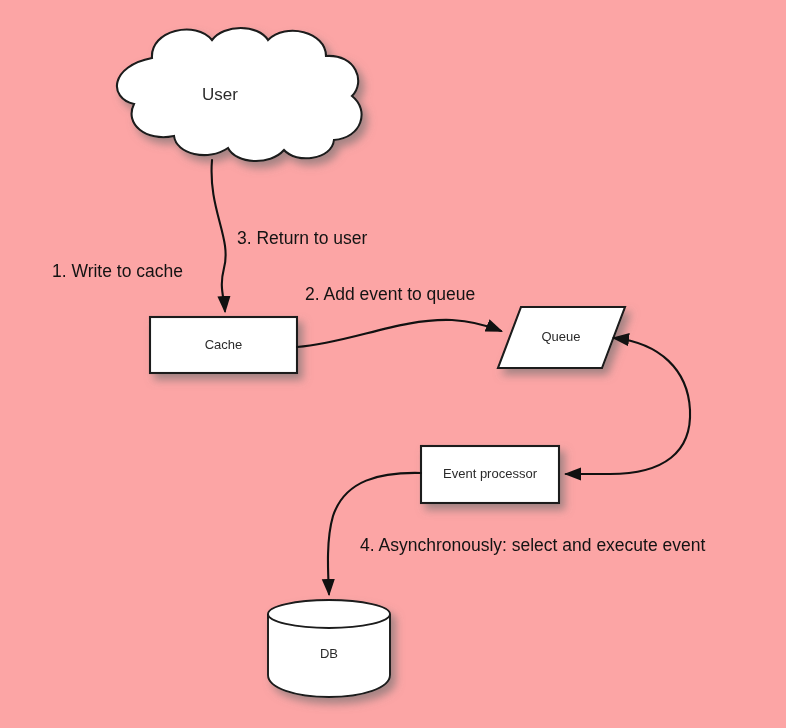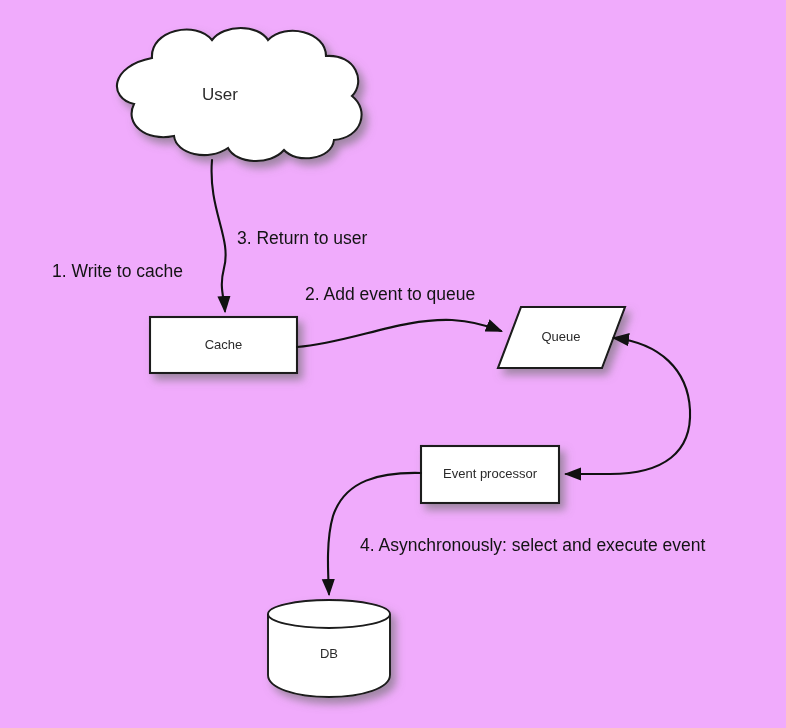--- a/index.html
+++ b/index.html
@@ -11,21 +11,21 @@
   body {
     font-family: "Liberation Sans", sans-serif;
     width: 786px;
     height: 728px;
     overflow: hidden;
   }
   #canvas {
     position: relative;
     width: 786px;
     height: 728px;
-    background: #f0abfc;
+    background: #fca5a5;
   }
   svg.layer {
     position: absolute;
     top: 0;
     left: 0;
     width: 786px;
     height: 728px;
   }
   .node-label {
     fill: #2b2b2b;

